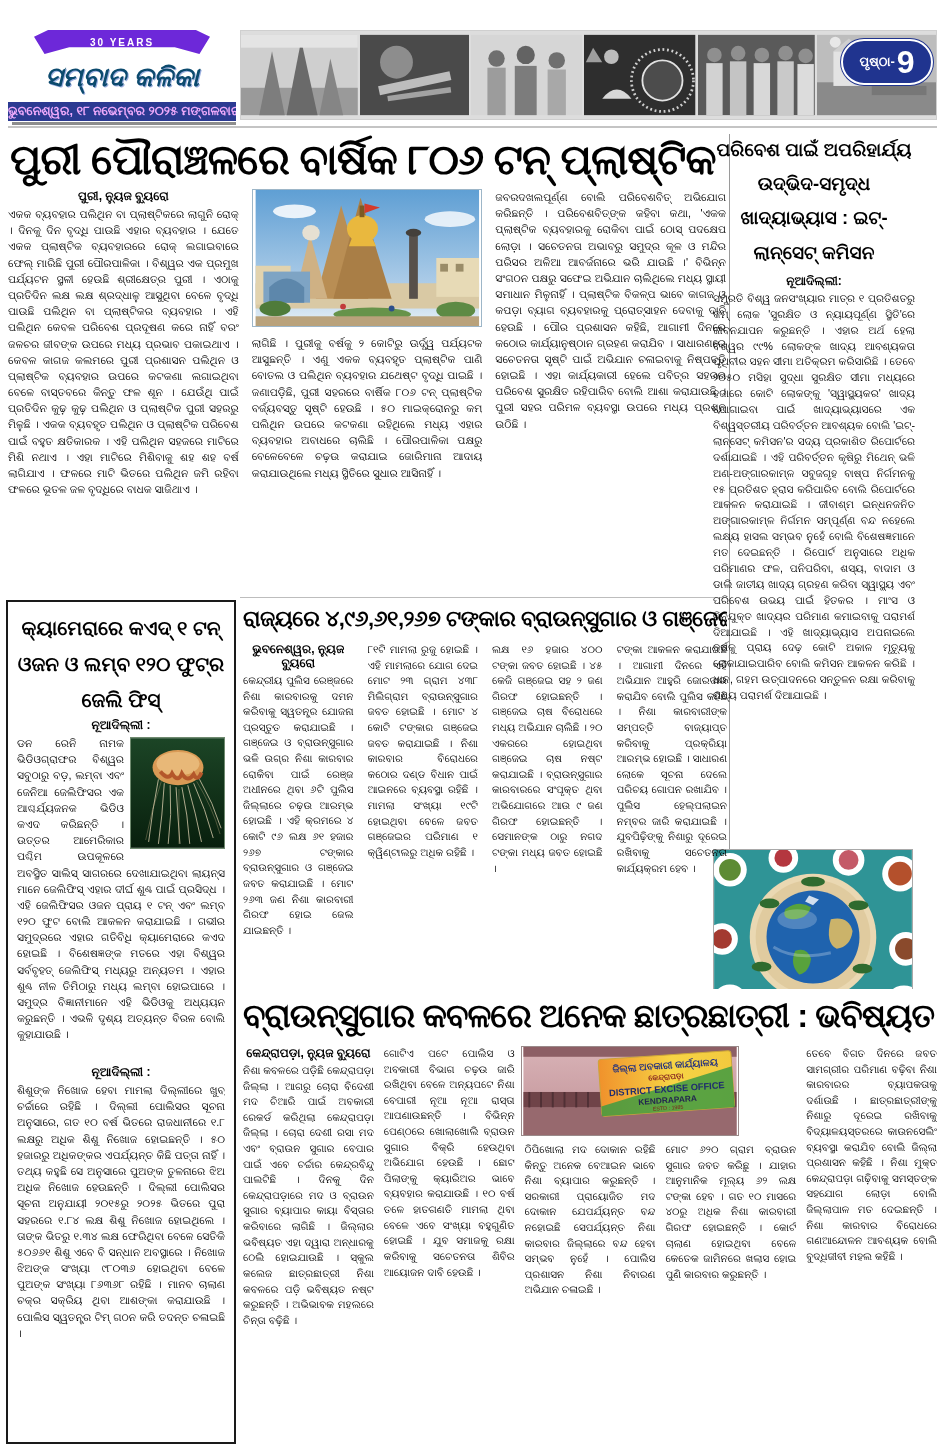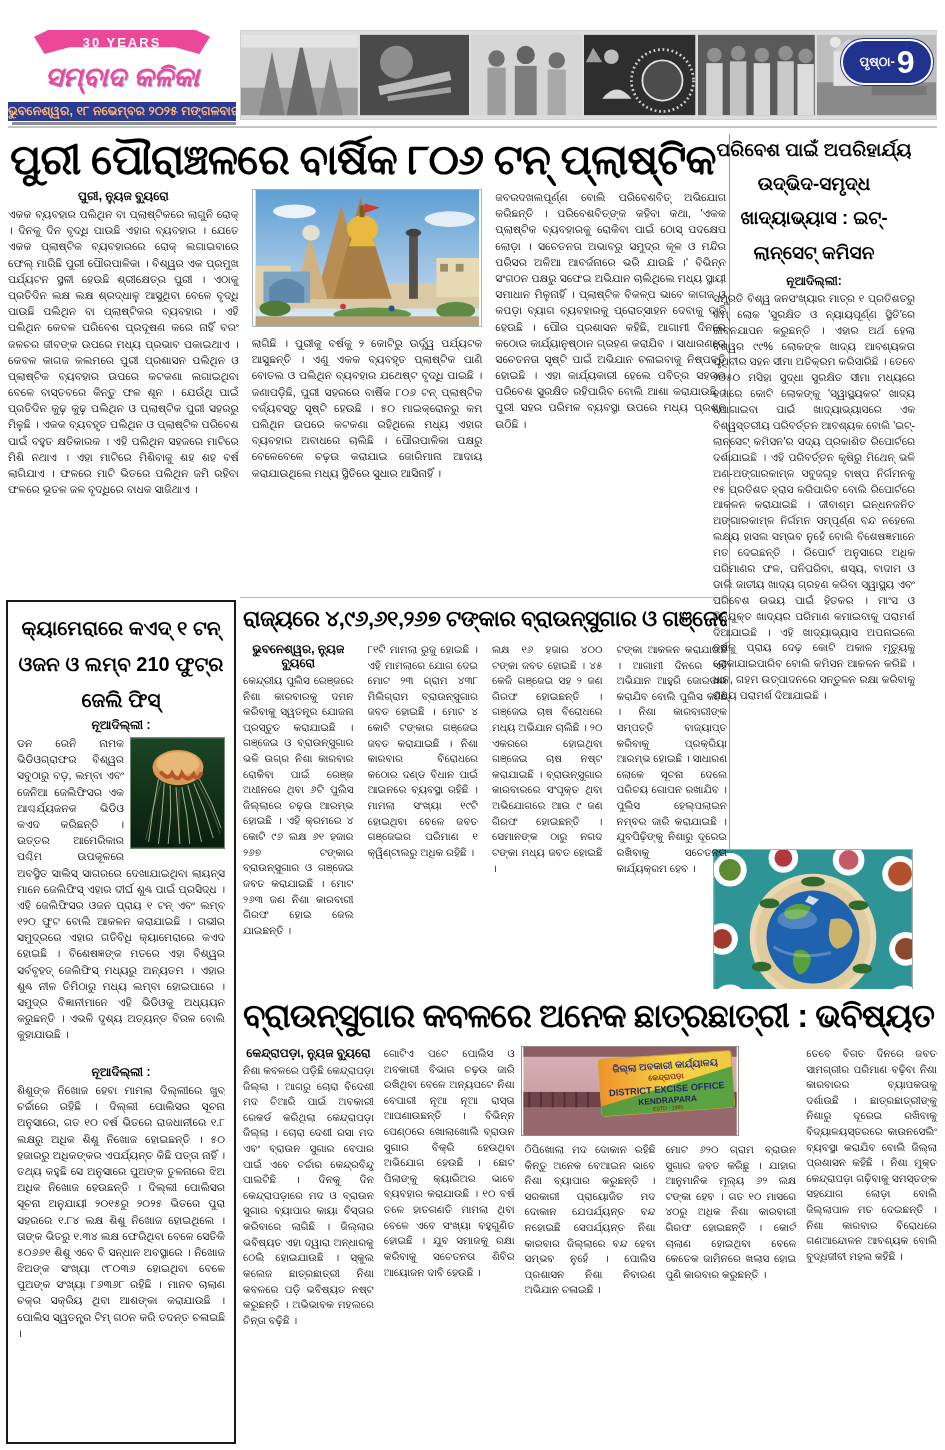--- a/index.html
+++ b/index.html
@@ -3,31 +3,31 @@
 <meta charset="utf-8">
 <style>
   * { box-sizing: border-box; }
   html,body { margin:0; padding:0; background:#fff; }
   body { width:945px; height:1450px; font-family:"Liberation Sans", sans-serif; color:#000; }
   .page { position:relative; width:945px; height:1450px; background:#fff; overflow:hidden; }
 
   
   .header { position:absolute; left:8px; top:30px; width:929px; height:97px; }
   .masthead { position:absolute; left:0; top:0; width:228px; height:95px; }
-  .ribbon { position:absolute; left:26px; top:0; width:176px; height:24px; background:#ec4899;
-            color:#fff; font-weight:bold; font-size:13px; letter-spacing:2px;
+  .ribbon { position:absolute; left:26px; top:0; width:176px; height:24px; background:#6d28d9;
+            color:#fff; font-weight:bold; font-size:10px; letter-spacing:2px;
             display:flex; align-items:center; justify-content:center;
             clip-path:polygon(0 28%,8% 0,92% 0,100% 28%,94% 100%,80% 72%,20% 72%,6% 100%); }
   .ribbon-tail { position:absolute; top:10px; width:40px; height:26px; background:#b71c22; z-index:-1; }
   .ribbon-tail.l { left:4px; transform:skewY(18deg); }
   .ribbon-tail.r { right:4px; transform:skewY(-18deg); }
   .logo { position:absolute; left:0; top:24px; width:100%; height:46px; text-align:center;
-          color:#ec4899; font-size:27px; font-weight:bold; font-style:italic; line-height:46px;
+          color:#0c4a6e; font-size:27px; font-weight:bold; font-style:italic; line-height:46px;
           text-shadow:1px 1px 0 #9db0e0; overflow:hidden; white-space:nowrap; }
-  .datebar { position:absolute; left:0; bottom:4px; width:100%; background:#2b3a92; color:#fdba74;
+  .datebar { position:absolute; left:0; bottom:4px; width:100%; background:#2b3a92; color:#f0abfc;
              font-weight:bold; font-size:12.5px; text-align:center; padding:2px 0; overflow:hidden; white-space:nowrap; }
   .masthead-shadow { position:absolute; left:4px; bottom:0; width:224px; height:3px; background:#8d8d8d; }
   .photostrip { position:absolute; left:232px; top:0; width:697px; height:90px; display:flex; gap:2px;
                 background:#ddd; border:1px solid #cfcfcf; }
   .photostrip svg { display:block; height:100%; }
   .pagebadge { position:absolute; right:3px; top:8px; width:92px; height:46px; background:#20348f;
                border:2px solid #fff; border-radius:24px; display:flex; align-items:center; justify-content:center;
                gap:2px; color:#fff; box-shadow:0 0 0 1px #20348f; }
   .pagebadge .lbl { font-size:13px; font-weight:bold; }
   .pagebadge .num { font-size:32px; font-weight:bold; line-height:1; }
@@ -248,21 +248,21 @@
       <path d="M72 60 q14 -10 26 -2 q-4 12 -18 12 q-12 0 -8 -10 Z" fill="#58a23c"></path>
       <path d="M118 70 q18 -4 22 12 q-2 16 -16 18 q-12 -6 -6 -30 Z" fill="#cbb36a"></path>
       <path d="M82 102 q12 -4 16 8 q-2 14 -12 16 q-10 -10 -4 -24 Z" fill="#58a23c"></path>
       <ellipse cx="84" cy="70" rx="20" ry="10" fill="#ffffff" opacity="0.22"></ellipse>
       <path d="M60 98 q22 14 58 6" stroke="#ffffff" stroke-width="3" fill="none" opacity="0.25"></path>
       <path d="M96 46 l10 4 -6 6 -8 -4 Z" fill="#ffffff" opacity="0.8"></path>
     </svg>
   </div>
 
   <div class="leftbox">
-    <div class="hl headline-jelly">କ୍ୟାମେରାରେ କଏଦ୍ ୧ ଟନ୍ ଓଜନ ଓ ଲମ୍ବ 210 ଫୁଟ୍‌ର ଜେଲି ଫିସ୍</div>
+    <div class="hl headline-jelly">କ୍ୟାମେରାରେ କଏଦ୍ ୧ ଟନ୍ ଓଜନ ଓ ଲମ୍ବ ୧୨୦ ଫୁଟ୍‌ର ଜେଲି ଫିସ୍</div>
     <div class="byline">ନୂଆଦିଲ୍ଲୀ :</div>
     <div class="bodytxt jelly-body">
       <svg class="photo-jelly" viewBox="0 0 95 112">
         <defs>
           <linearGradient id="sea" x1="0" y1="0" x2="0" y2="1">
             <stop offset="0" stop-color="#1c4526"></stop>
               <stop offset="1" stop-color="#081f0d"></stop>
           </linearGradient>
         </defs>
         <rect width="95" height="112" fill="url(#sea)"></rect>

